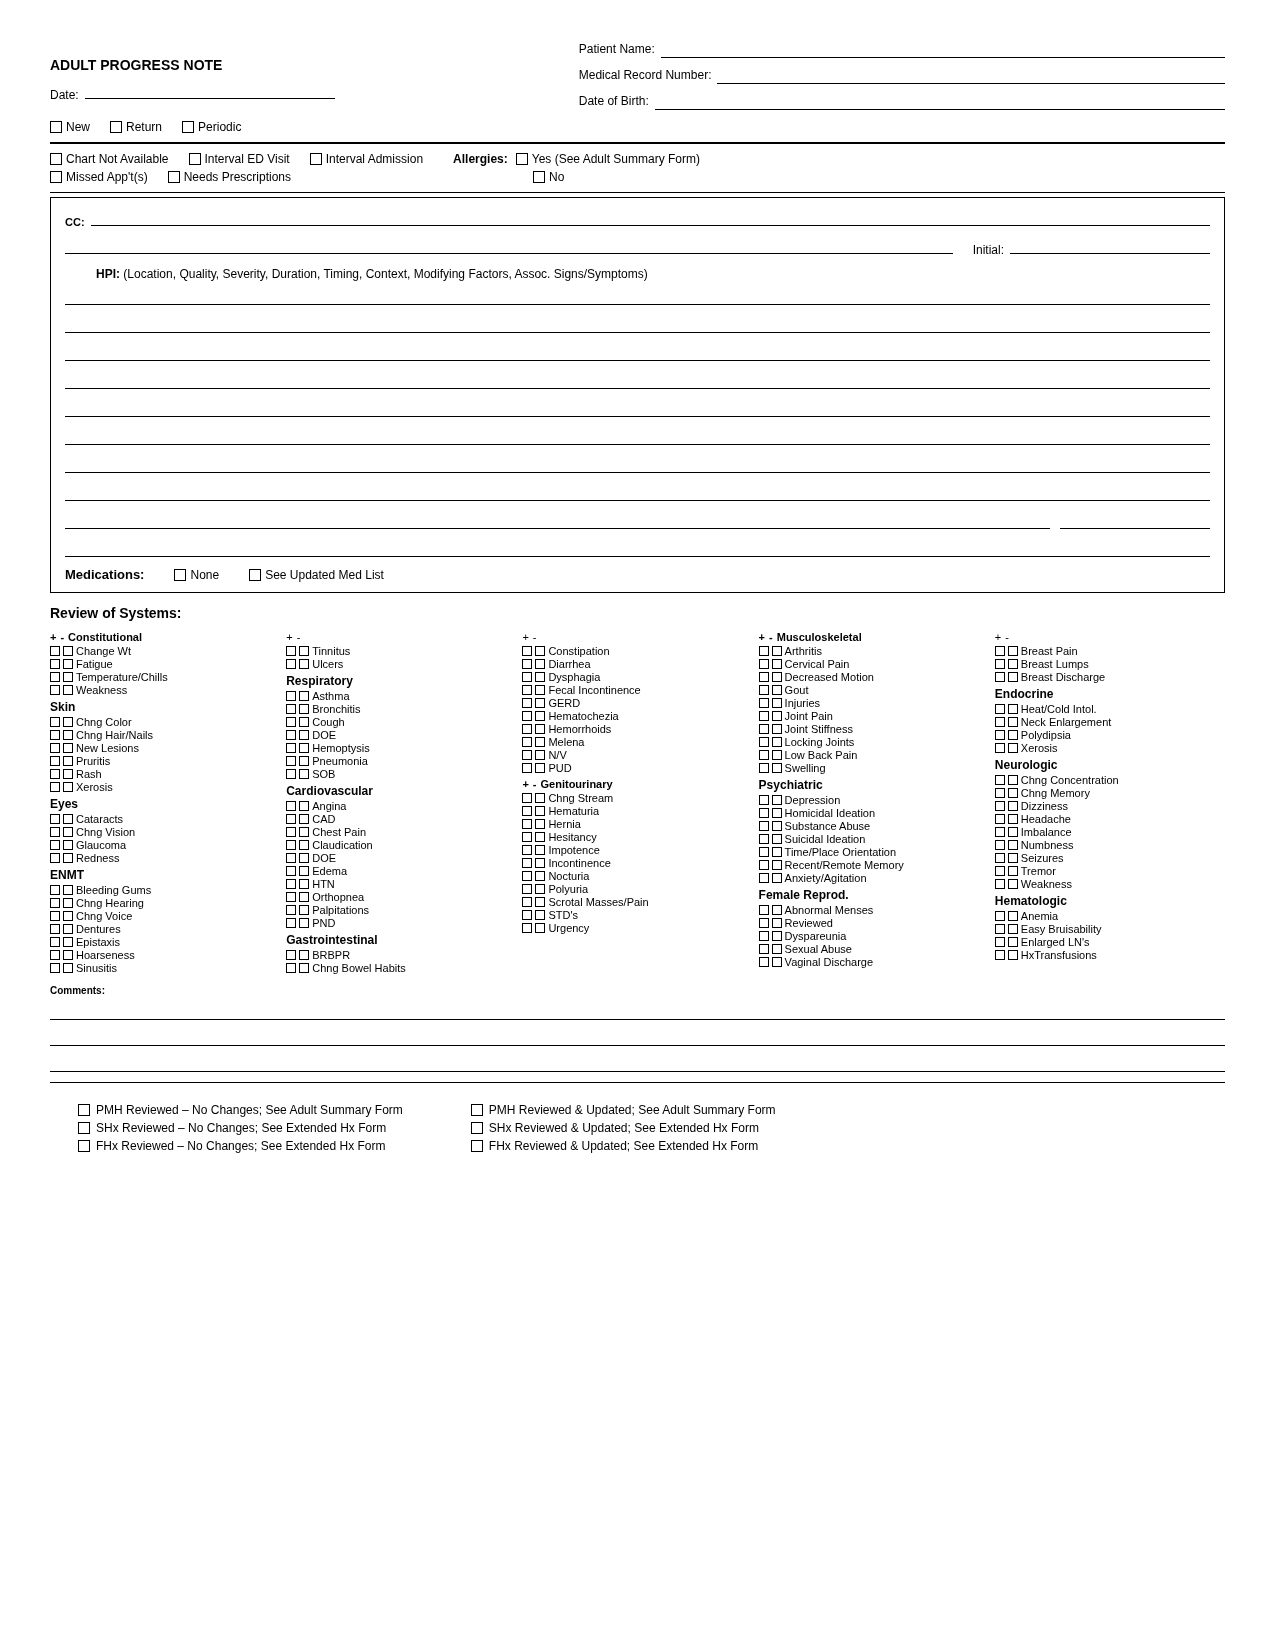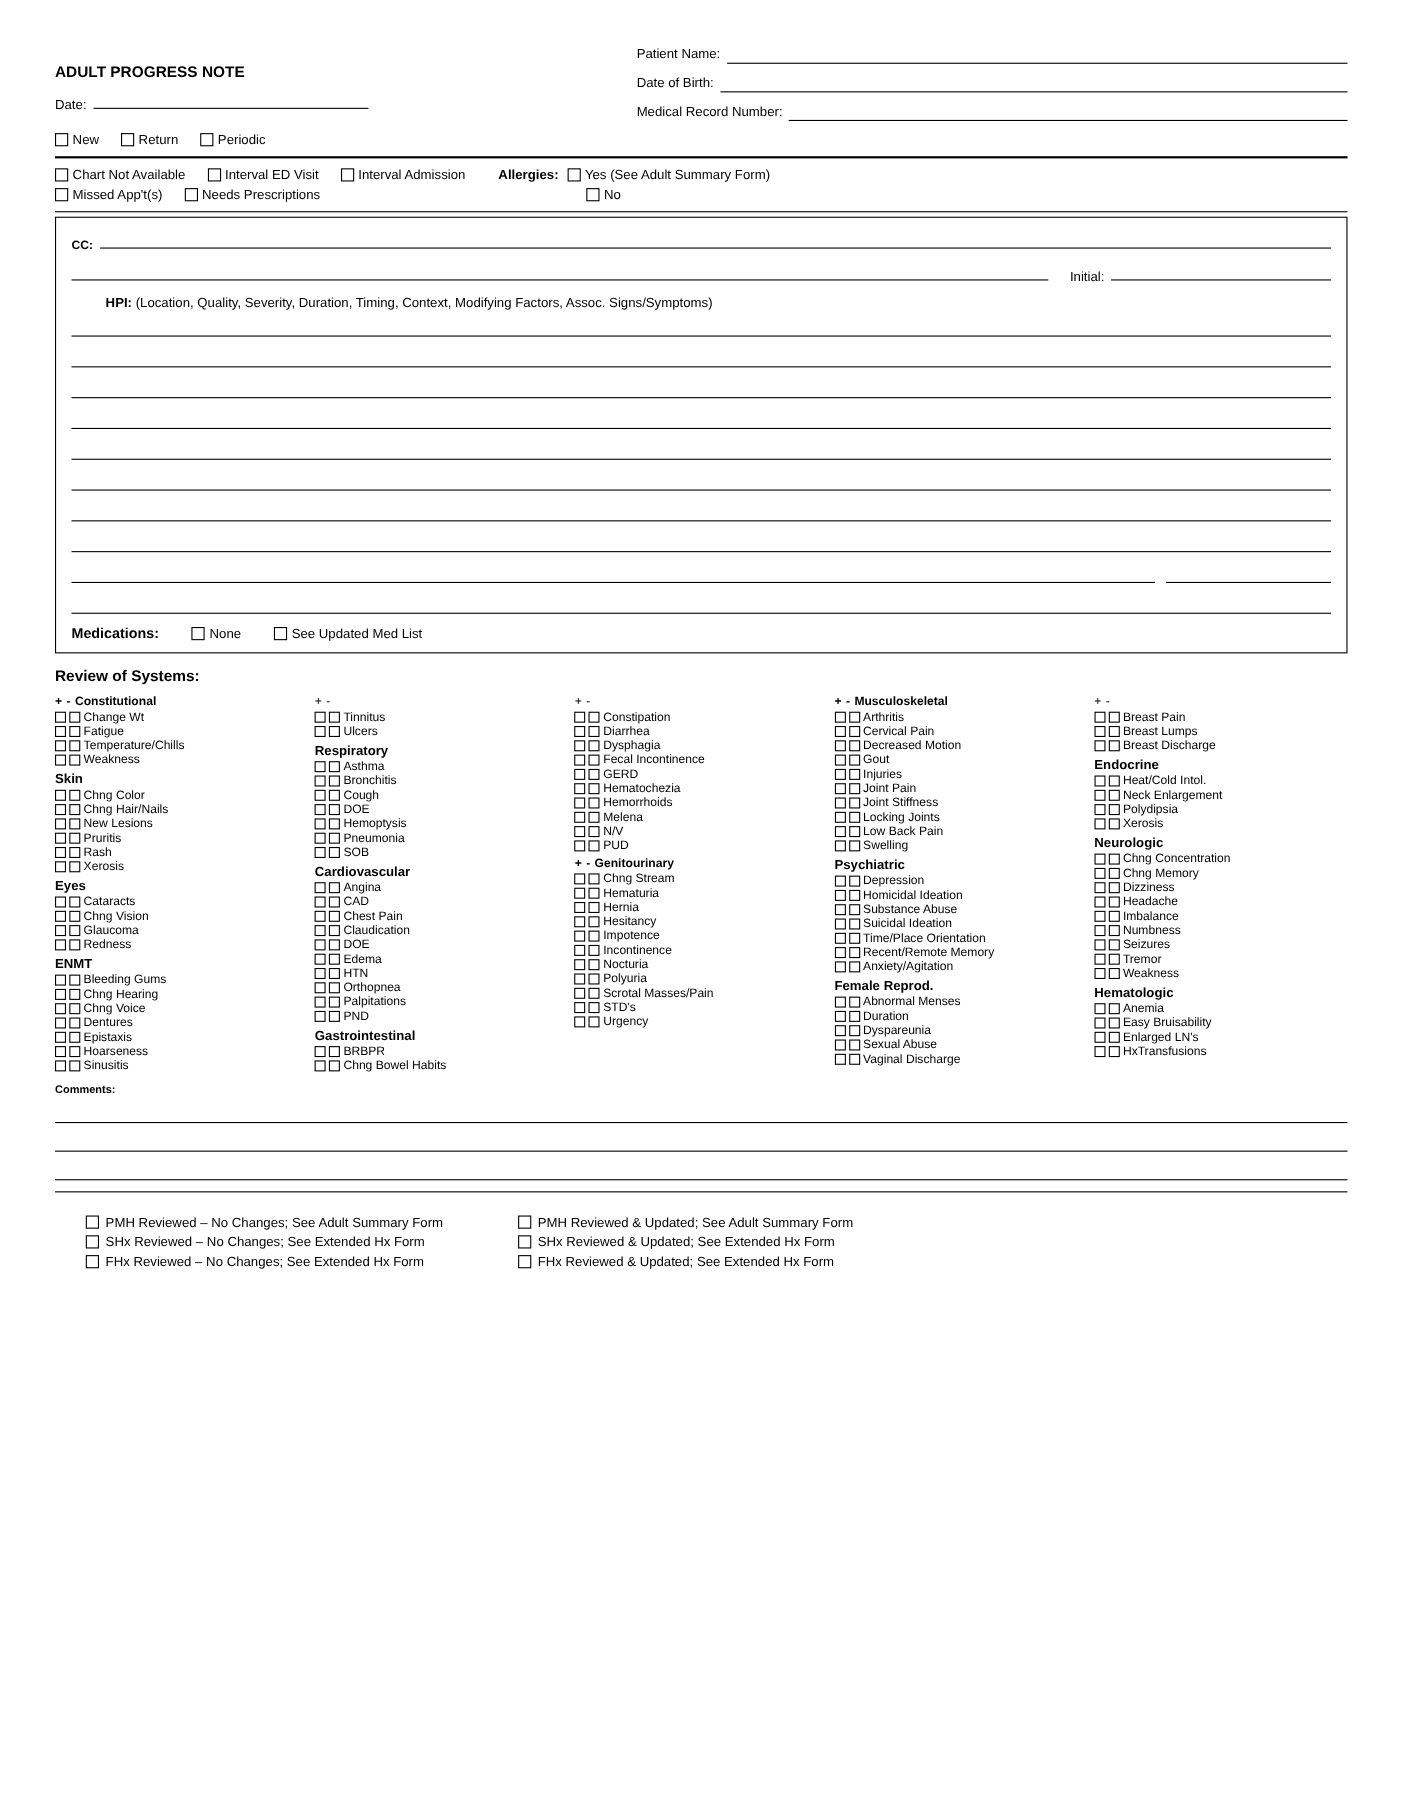--- a/index.html
+++ b/index.html
@@ -76,25 +76,25 @@
         <label>Date:</label>
         <div class="underline-field" style="width:250px;"></div>
       </div>
     </div>
     <div class="right-header">
       <div class="field-line">
         <label>Patient Name:</label>
         <div class="underline-field"></div>
       </div>
       <div class="field-line">
+        <label>Medical Record Number:</label>
+        <div class="underline-field"></div>
+      </div>
+      <div class="field-line">
         <label>Date of Birth:</label>
-        <div class="underline-field"></div>
-      </div>
-      <div class="field-line">
-        <label>Medical Record Number:</label>
         <div class="underline-field"></div>
       </div>
     </div>
   </div>
 
   <div class="checkbox-row">
     <div class="cb-item">
       <div class="cb-box"></div>
       <span>New</span>
     </div>
@@ -651,21 +651,21 @@
         </div>
       <div class="ros-section-title">Female Reprod.</div>
       <div class="ros-item">
           <div class="cb-box"></div>
           <div class="cb-box"></div>
           <span class="ros-item-label">Abnormal Menses</span>
         </div>
       <div class="ros-item">
           <div class="cb-box"></div>
           <div class="cb-box"></div>
-          <span class="ros-item-label">Duration</span>
+          <span class="ros-item-label">Reviewed</span>
         </div>
       <div class="ros-item">
           <div class="cb-box"></div>
           <div class="cb-box"></div>
           <span class="ros-item-label">Dyspareunia</span>
         </div>
       <div class="ros-item">
           <div class="cb-box"></div>
           <div class="cb-box"></div>
           <span class="ros-item-label">Sexual Abuse</span>

